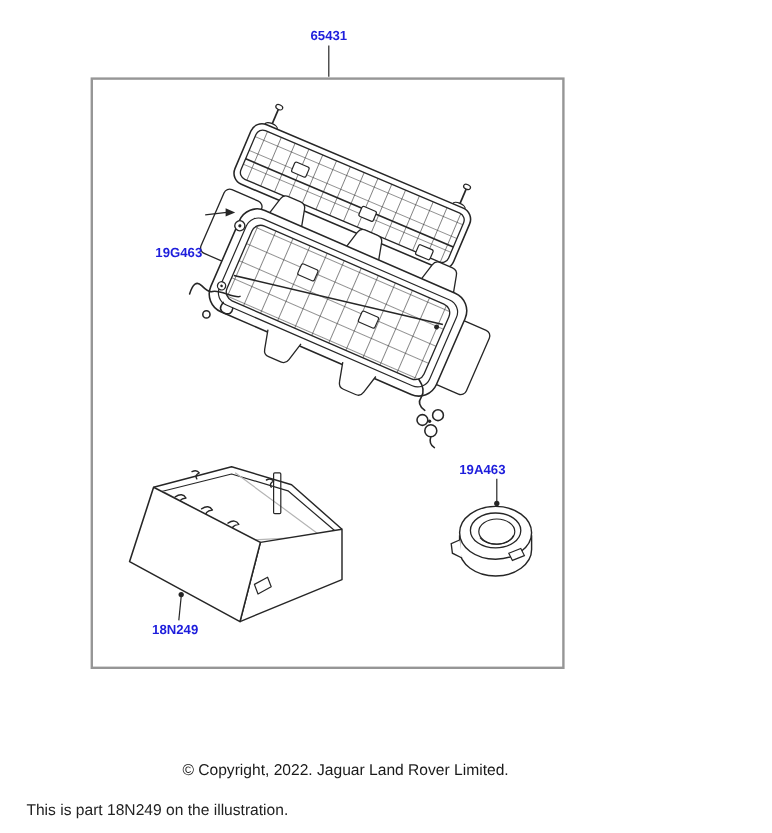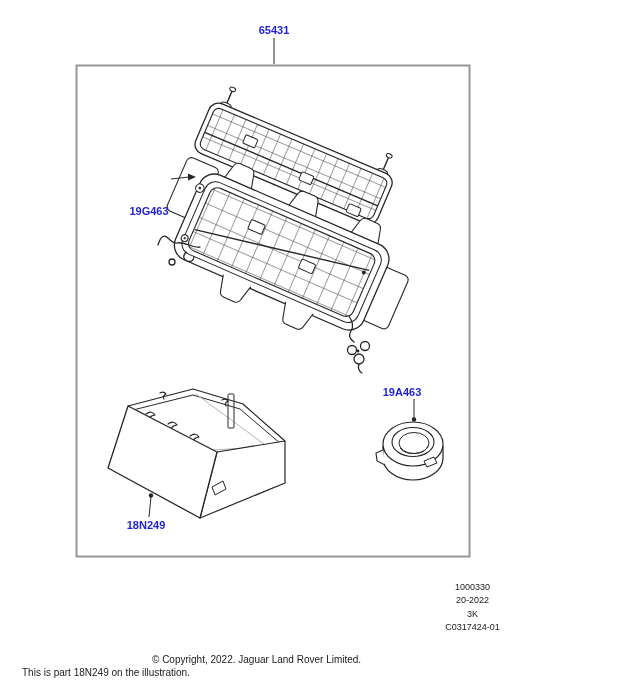--- a/index.html
+++ b/index.html
@@ -17,25 +17,25 @@
   .drawing-svg{position:absolute;left:0;top:0;}
   .part-label{
     position:absolute;font-size:11px;font-weight:bold;line-height:13px;
     color:var(--label-text);text-align:center;white-space:nowrap;
   }
   .plate-block{
     position:absolute;left:430px;top:581px;width:85px;text-align:center;
     font-size:9px;line-height:13.3px;color:#1a1a1a;
   }
   .copyright{
-    position:absolute;left:152px;top:634px;width:250px;text-align:left;
-    font-size:10px;color:#1a1a1a;white-space:nowrap;margin-top:20px;
+    position:absolute;left:152px;top:634px;width:250px;text-align:right;
+    font-size:13px;color:#1a1a1a;white-space:nowrap;
   }
   .caption{
-    position:absolute;left:22px;top:667px;font-size:10px;color:#222222;
+    position:absolute;left:22px;top:667px;font-size:13px;color:#222222;
     white-space:nowrap;
   }
   .ln{stroke:var(--line-art);}
   .lnl{stroke:var(--line-hidden);}
 </style>
 </head>
 <body>
 
 <div class="page">
 
@@ -169,24 +169,18 @@
         <circle cx="151" cy="495.5" r="2.2" fill="var(--line-art)" stroke="none"></circle>
       </g>
     </g>
   </svg>
 
   <div class="part-label" style="left:253px;top:24px;width:42px;">65431</div>
   <div class="part-label" style="left:127px;top:173px;width:44px;margin-top:32px;">19G463</div>
   <div class="part-label" style="left:380px;top:386px;width:44px;">19A463</div>
   <div class="part-label" style="left:124px;top:519px;width:44px;">18N249</div>
 
-  <div class="plate-block">
-    <div>1000330</div>
-    <div>20-2022</div>
-    <div>3K</div>
-    <div>C0317424-01</div>
-  </div>
 
   <div class="copyright">© Copyright, 2022. Jaguar Land Rover Limited.</div>
 
   <div class="caption">This is part 18N249 on the illustration.</div>
 
 </div>
 
 </body></html>

